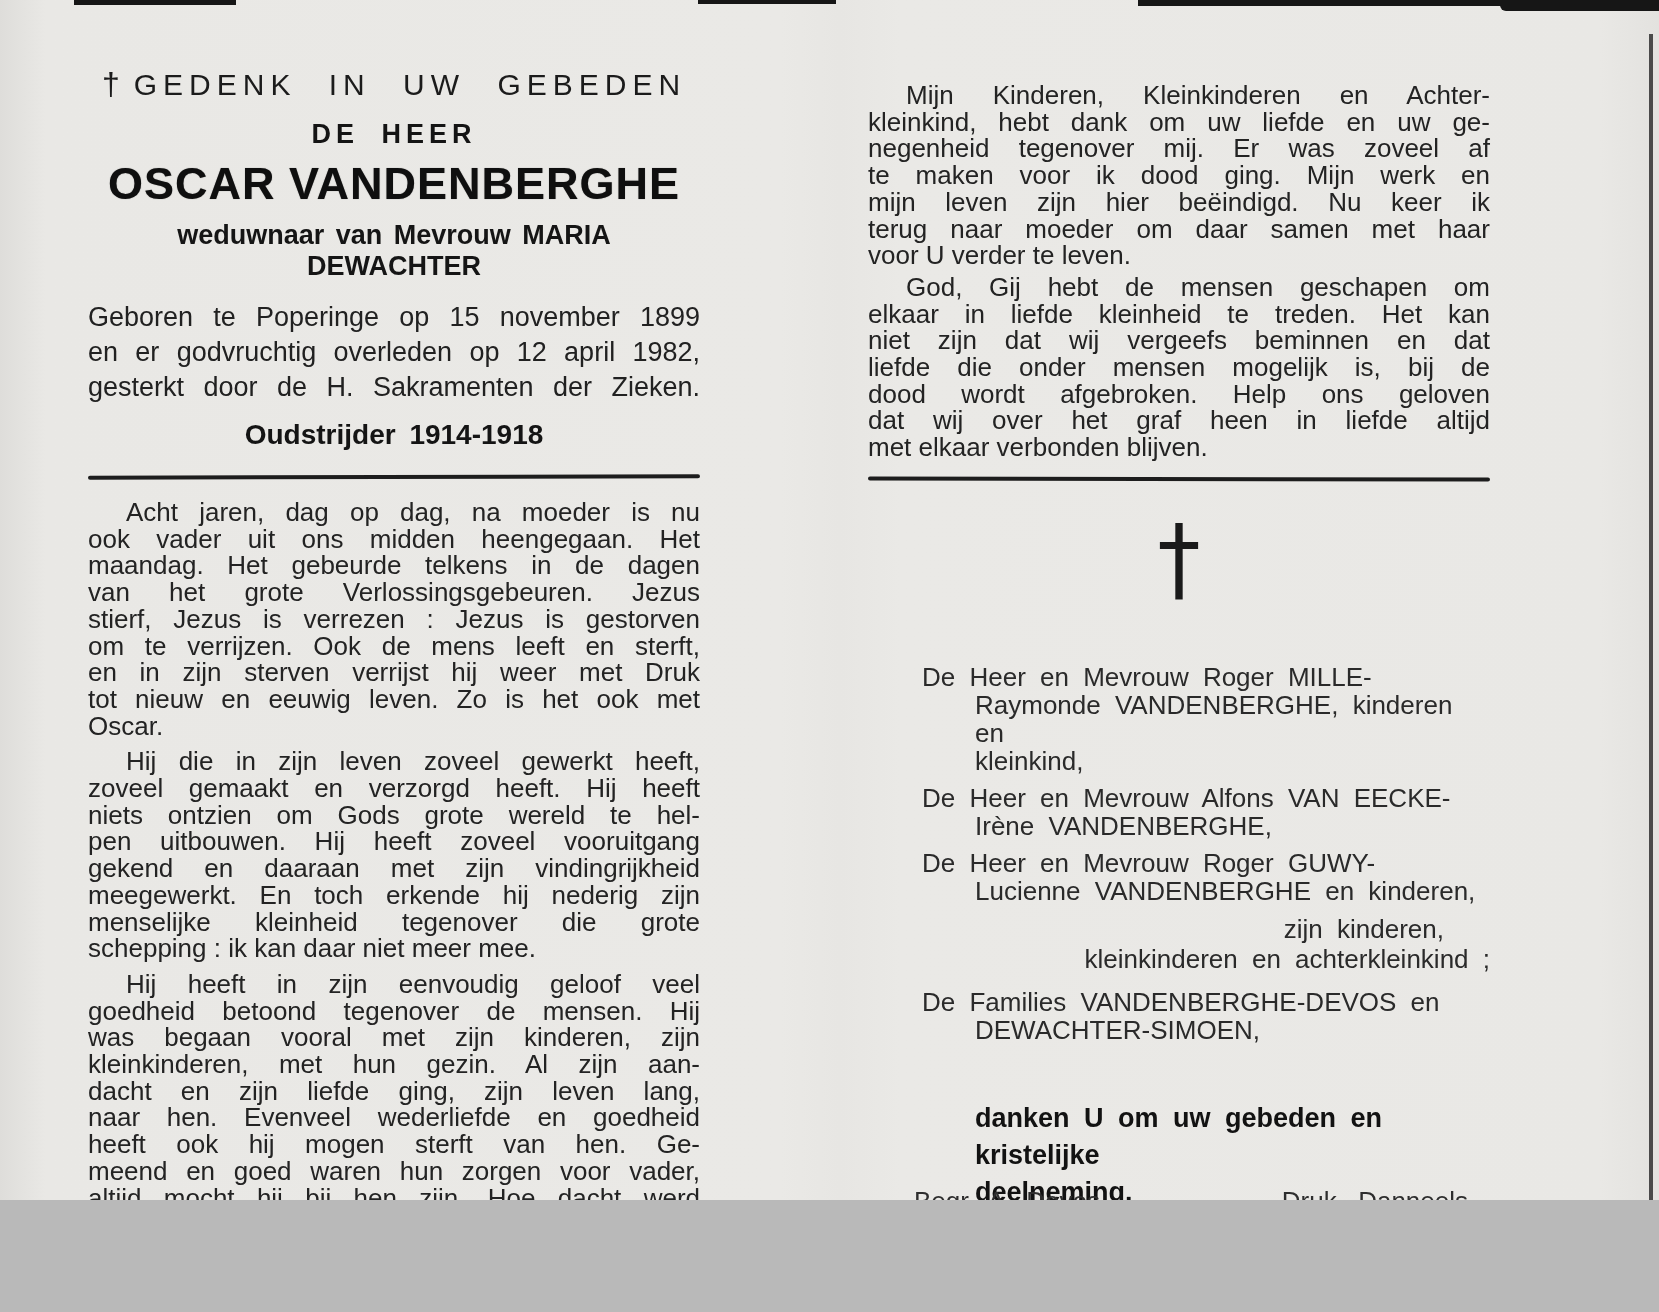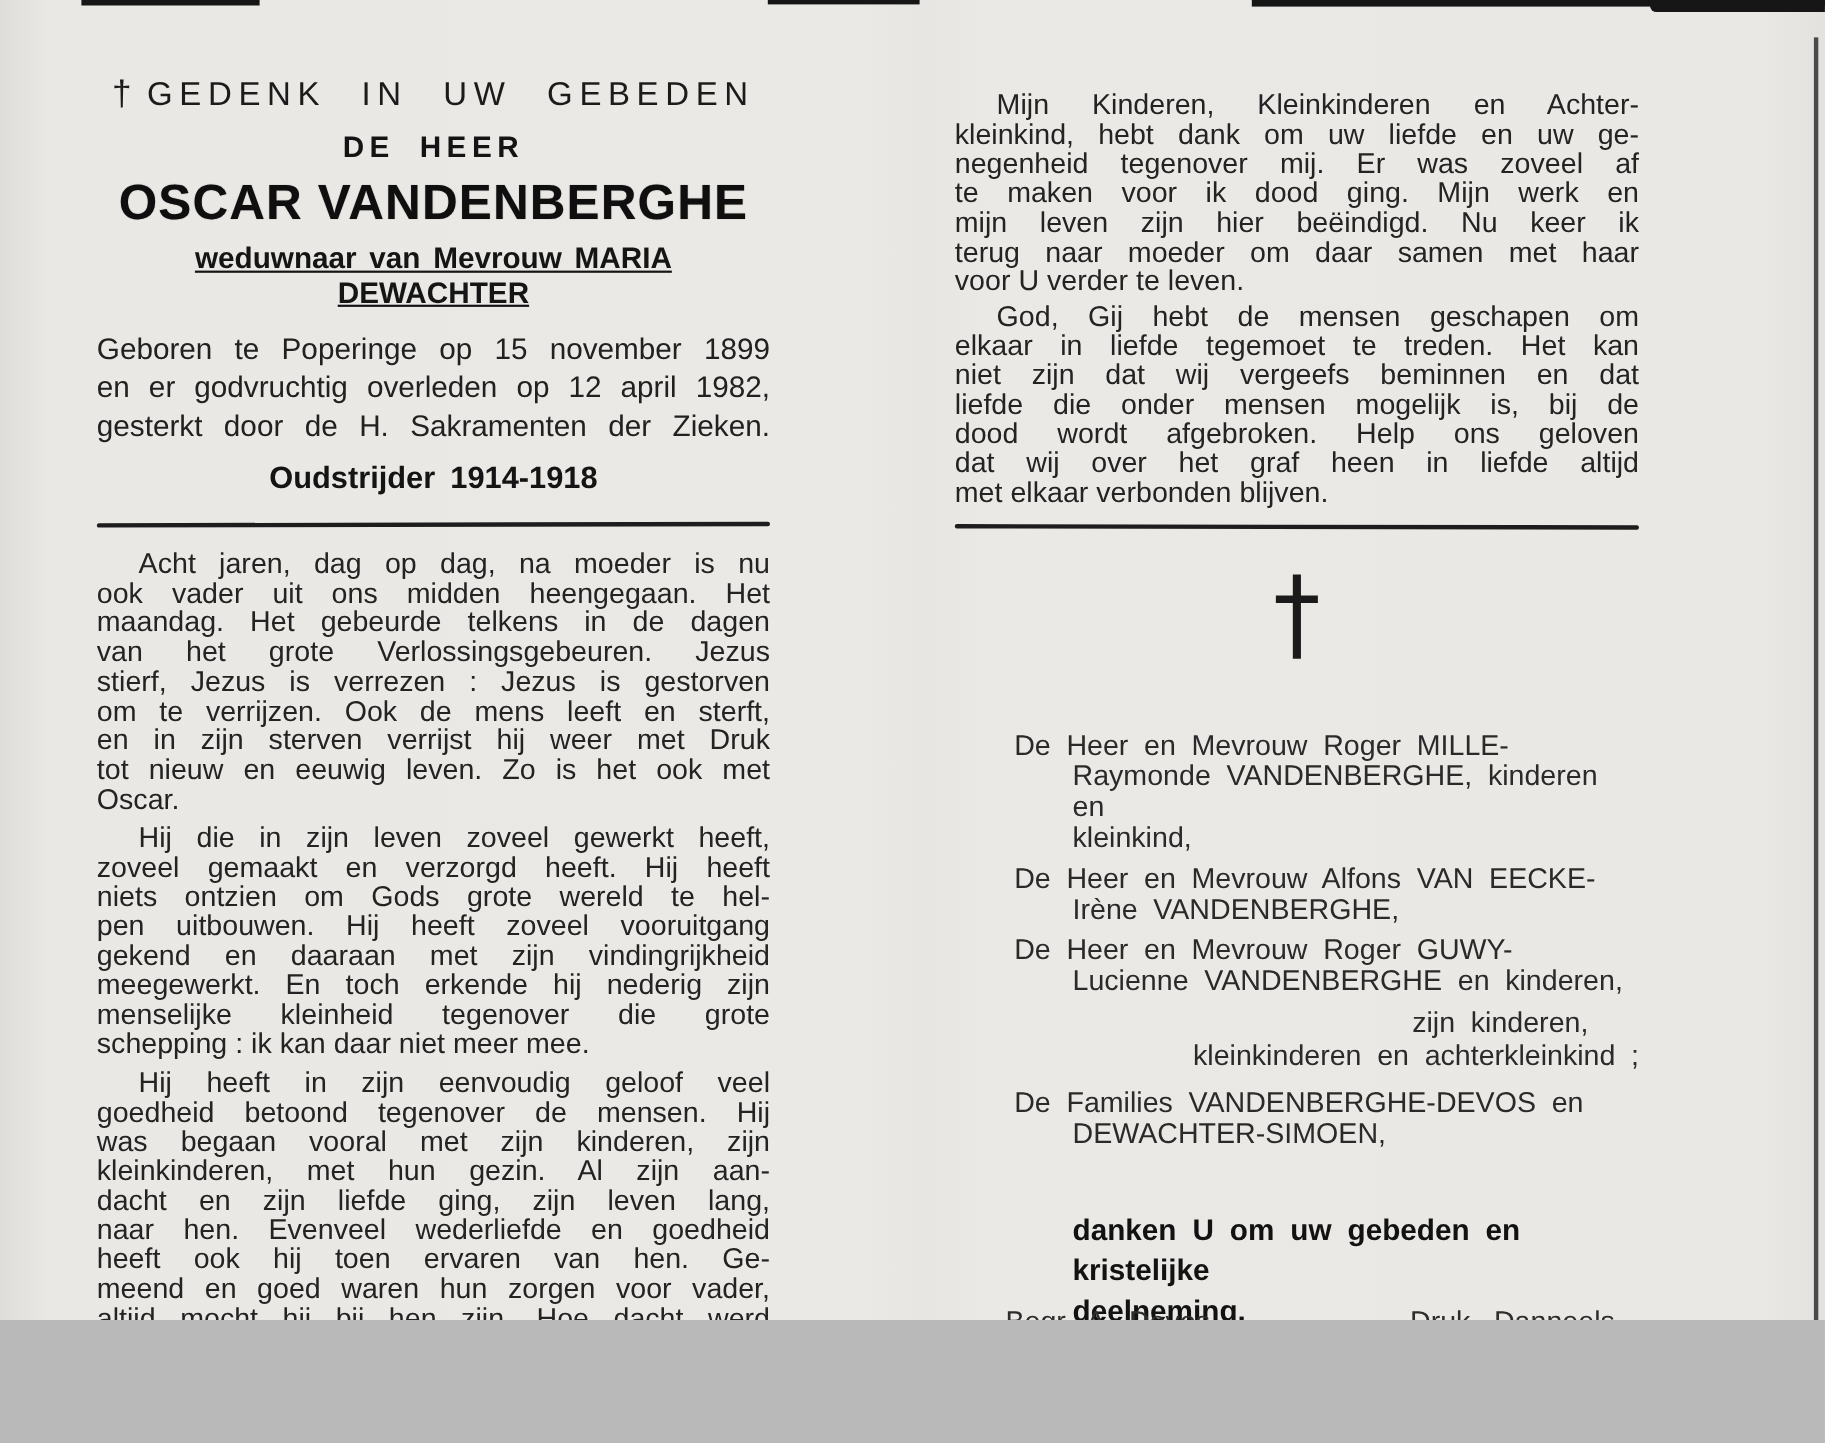--- a/index.html
+++ b/index.html
@@ -34,21 +34,21 @@
 
   
   .invocation { margin-top: 8px; text-align: center; font-size: 30px; letter-spacing: 6px;
                 word-spacing: 18px; color: #1b1b1b; }
   .invocation .cross { letter-spacing: 0; margin-right: 14px; font-size: 32px; }
   .honorific { margin-top: 16px; text-align: center; font-weight: bold; font-size: 27px;
                letter-spacing: 5px; word-spacing: 10px; color: #141414; }
   .deceased  { margin-top: 8px; text-align: center; font-weight: bold; font-size: 45px;
                letter-spacing: 1px; color: #0f0f0f; text-shadow: 0 0 1px rgba(20,20,20,.45); }
   .widower   { margin-top: 10px; text-align: center; font-weight: bold; font-size: 27px;
-               word-spacing: 4px; color: #151515; text-decoration: underline; }
+               word-spacing: 4px; color: #151515; }
   .life-dates { margin-top: 18px; font-size: 27px; line-height: 35px; }
   .veteran   { margin-top: 14px; text-align: center; font-weight: bold; font-size: 28px;
                word-spacing: 6px; color: #141414; }
   .rule { height: 4px; background: #1d1d1d; border-radius: 2px; }
   .rule-left  { margin-top: 24px; transform: rotate(-0.12deg); }
   .rule-right { margin-top: 16px; transform: rotate(0.1deg); }
 
   
   .jlines .line { text-align: justify; text-align-last: justify; }
   .jlines.last-left .line:last-child { text-align-last: left; }
@@ -129,41 +129,41 @@
         <div class="line">menselijke kleinheid tegenover die grote</div>
         <div class="line">schepping : ik kan daar niet meer mee.</div>
       </div>
     <div class="para jlines last-left">
         <div class="line">Hij heeft in zijn eenvoudig geloof veel</div>
         <div class="line">goedheid betoond tegenover de mensen. Hij</div>
         <div class="line">was begaan vooral met zijn kinderen, zijn</div>
         <div class="line">kleinkinderen, met hun gezin. Al zijn aan-</div>
         <div class="line">dacht en zijn liefde ging, zijn leven lang,</div>
         <div class="line">naar hen. Evenveel wederliefde en goedheid</div>
-        <div class="line">heeft ook hij toen ervaren van hen. Ge-</div>
+        <div class="line">heeft ook hij mogen sterft van hen. Ge-</div>
         <div class="line">meend en goed waren hun zorgen voor vader,</div>
         <div class="line">altijd mocht hij bij hen zijn. Hoe dacht werd</div>
         <div class="line">hij thuis verzorgd toen de laatste maanden</div>
         <div class="line">zijn gezondheid zeer verzwakte.</div>
       </div>
   </div>
 
   <div class="col col-right">
     <div class="para first jlines last-left">
         <div class="line">Mijn Kinderen, Kleinkinderen en Achter-</div>
         <div class="line">kleinkind, hebt dank om uw liefde en uw ge-</div>
         <div class="line">negenheid tegenover mij. Er was zoveel af</div>
         <div class="line">te maken voor ik dood ging. Mijn werk en</div>
         <div class="line">mijn leven zijn hier beëindigd. Nu keer ik</div>
         <div class="line">terug naar moeder om daar samen met haar</div>
         <div class="line">voor U verder te leven.</div>
       </div>
     <div class="para second jlines last-left">
         <div class="line">God, Gij hebt de mensen geschapen om</div>
-        <div class="line">elkaar in liefde tegemoet te treden. Het kan</div>
+        <div class="line">elkaar in liefde kleinheid te treden. Het kan</div>
         <div class="line">niet zijn dat wij vergeefs beminnen en dat</div>
         <div class="line">liefde die onder mensen mogelijk is, bij de</div>
         <div class="line">dood wordt afgebroken. Help ons geloven</div>
         <div class="line">dat wij over het graf heen in liefde altijd</div>
         <div class="line">met elkaar verbonden blijven.</div>
       </div>
     <div class="rule rule-right"></div>
     <div class="big-cross">†</div>
     <div class="entries">
       <div class="entry">

